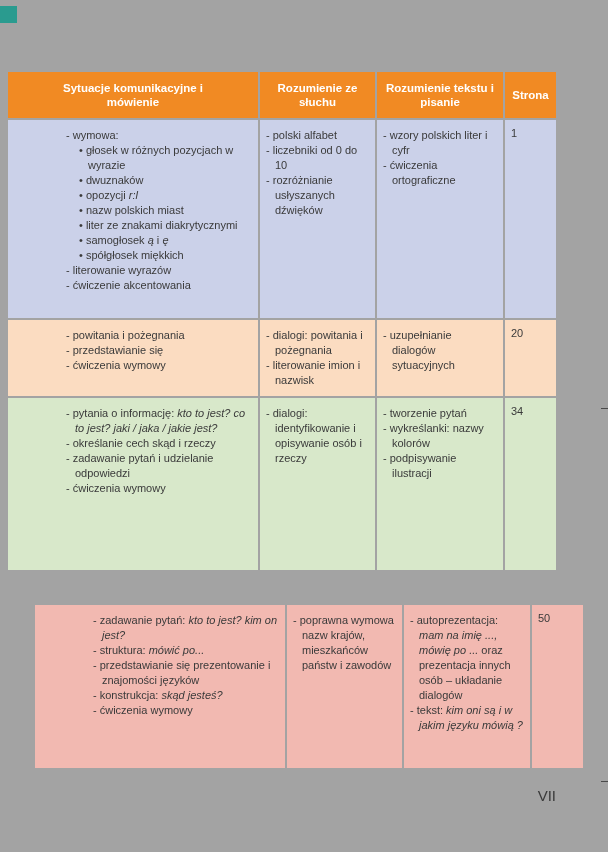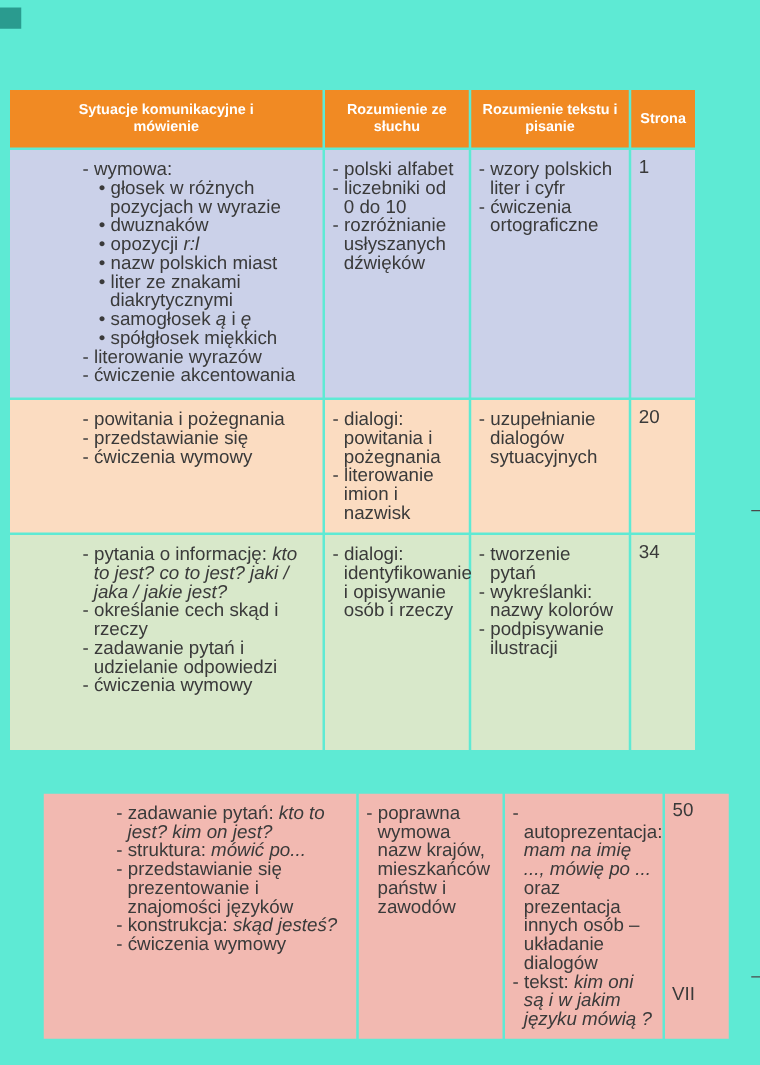--- a/index.html
+++ b/index.html
@@ -2,21 +2,21 @@
 <html style="--header-bg: #f18a23; --header-text: #ffffff; --text: #3a3a3a; --registration-mark: #2a9b8f;"><head>
 <meta charset="utf-8">
 <style>
   html, body { margin: 0; padding: 0; }
   body { font-family: "Liberation Sans", sans-serif; background: #ffffff; }
 
   .page {
     position: relative;
     width: 608px;
     height: 852px;
-    background: #5eead4;
+    background: #a3a3a3;
     overflow: hidden;
   }
 
   
   .reg-square {
     position: absolute;
     left: 0; top: 6;
     top: 6px;
     width: 17px; height: 17px;
     background: var(--registration-mark, #2a9b8f);
@@ -59,21 +59,21 @@
   .hlabel-wide { display: inline-block; max-width: 150px; }
 
   .row .cell { background: var(--row-bg, #eeeeee); }
   .row-0 { min-height: 198px; }
   .row-1 { min-height: 76px; }
   .row-2 { min-height: 172px; }
   .row-3 { min-height: 163px; margin-top: 35px; padding-left: 27px; }
 
   .cell {
     color: var(--text, #3a3a3a);
-    font-size: 15px;
+    font-size: 11px;
     line-height: 15px;
     box-sizing: border-box;
   }
   .cell.col-0 { padding: 8px 6px 8px 58px; }
   .cell.col-1 { padding: 8px 6px 8px 6px; }
   .cell.col-2 { padding: 8px 6px 8px 6px; }
   .cell.col-3 { padding: 6px 4px 4px 6px; }
 
   .item { padding-left: 9px; text-indent: -9px; }
   .item.bullet { margin-left: 13px; }

